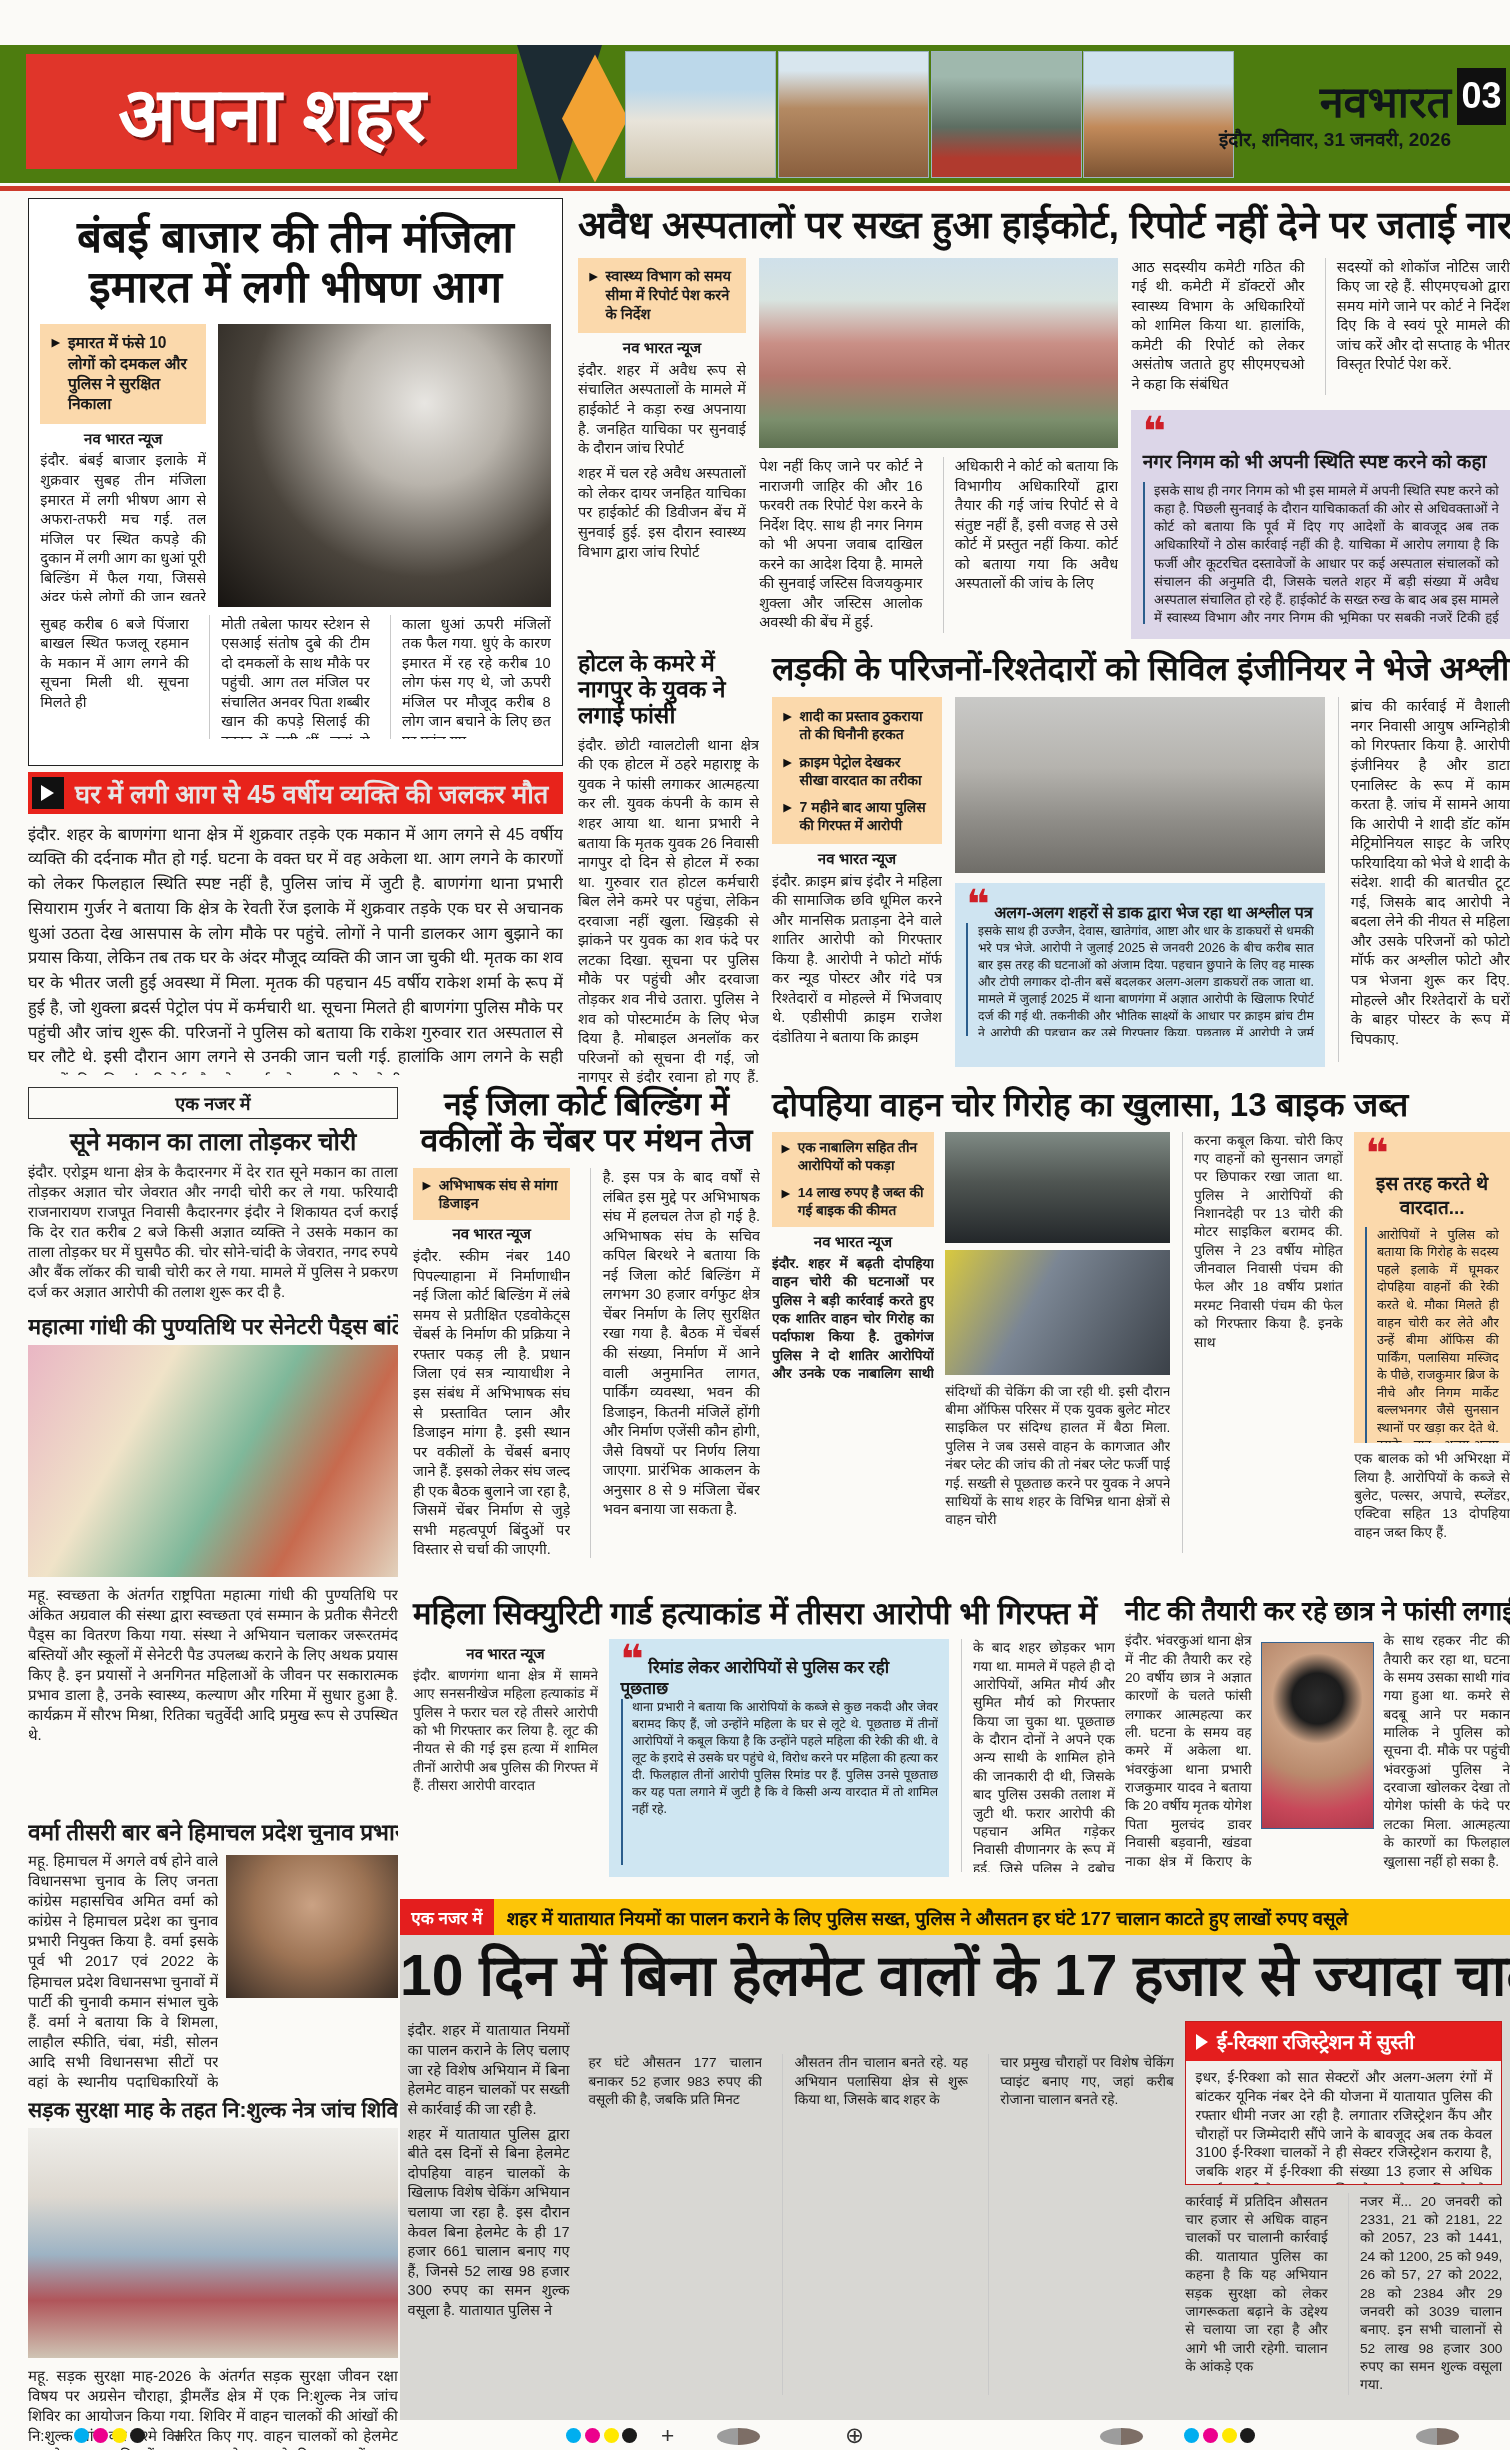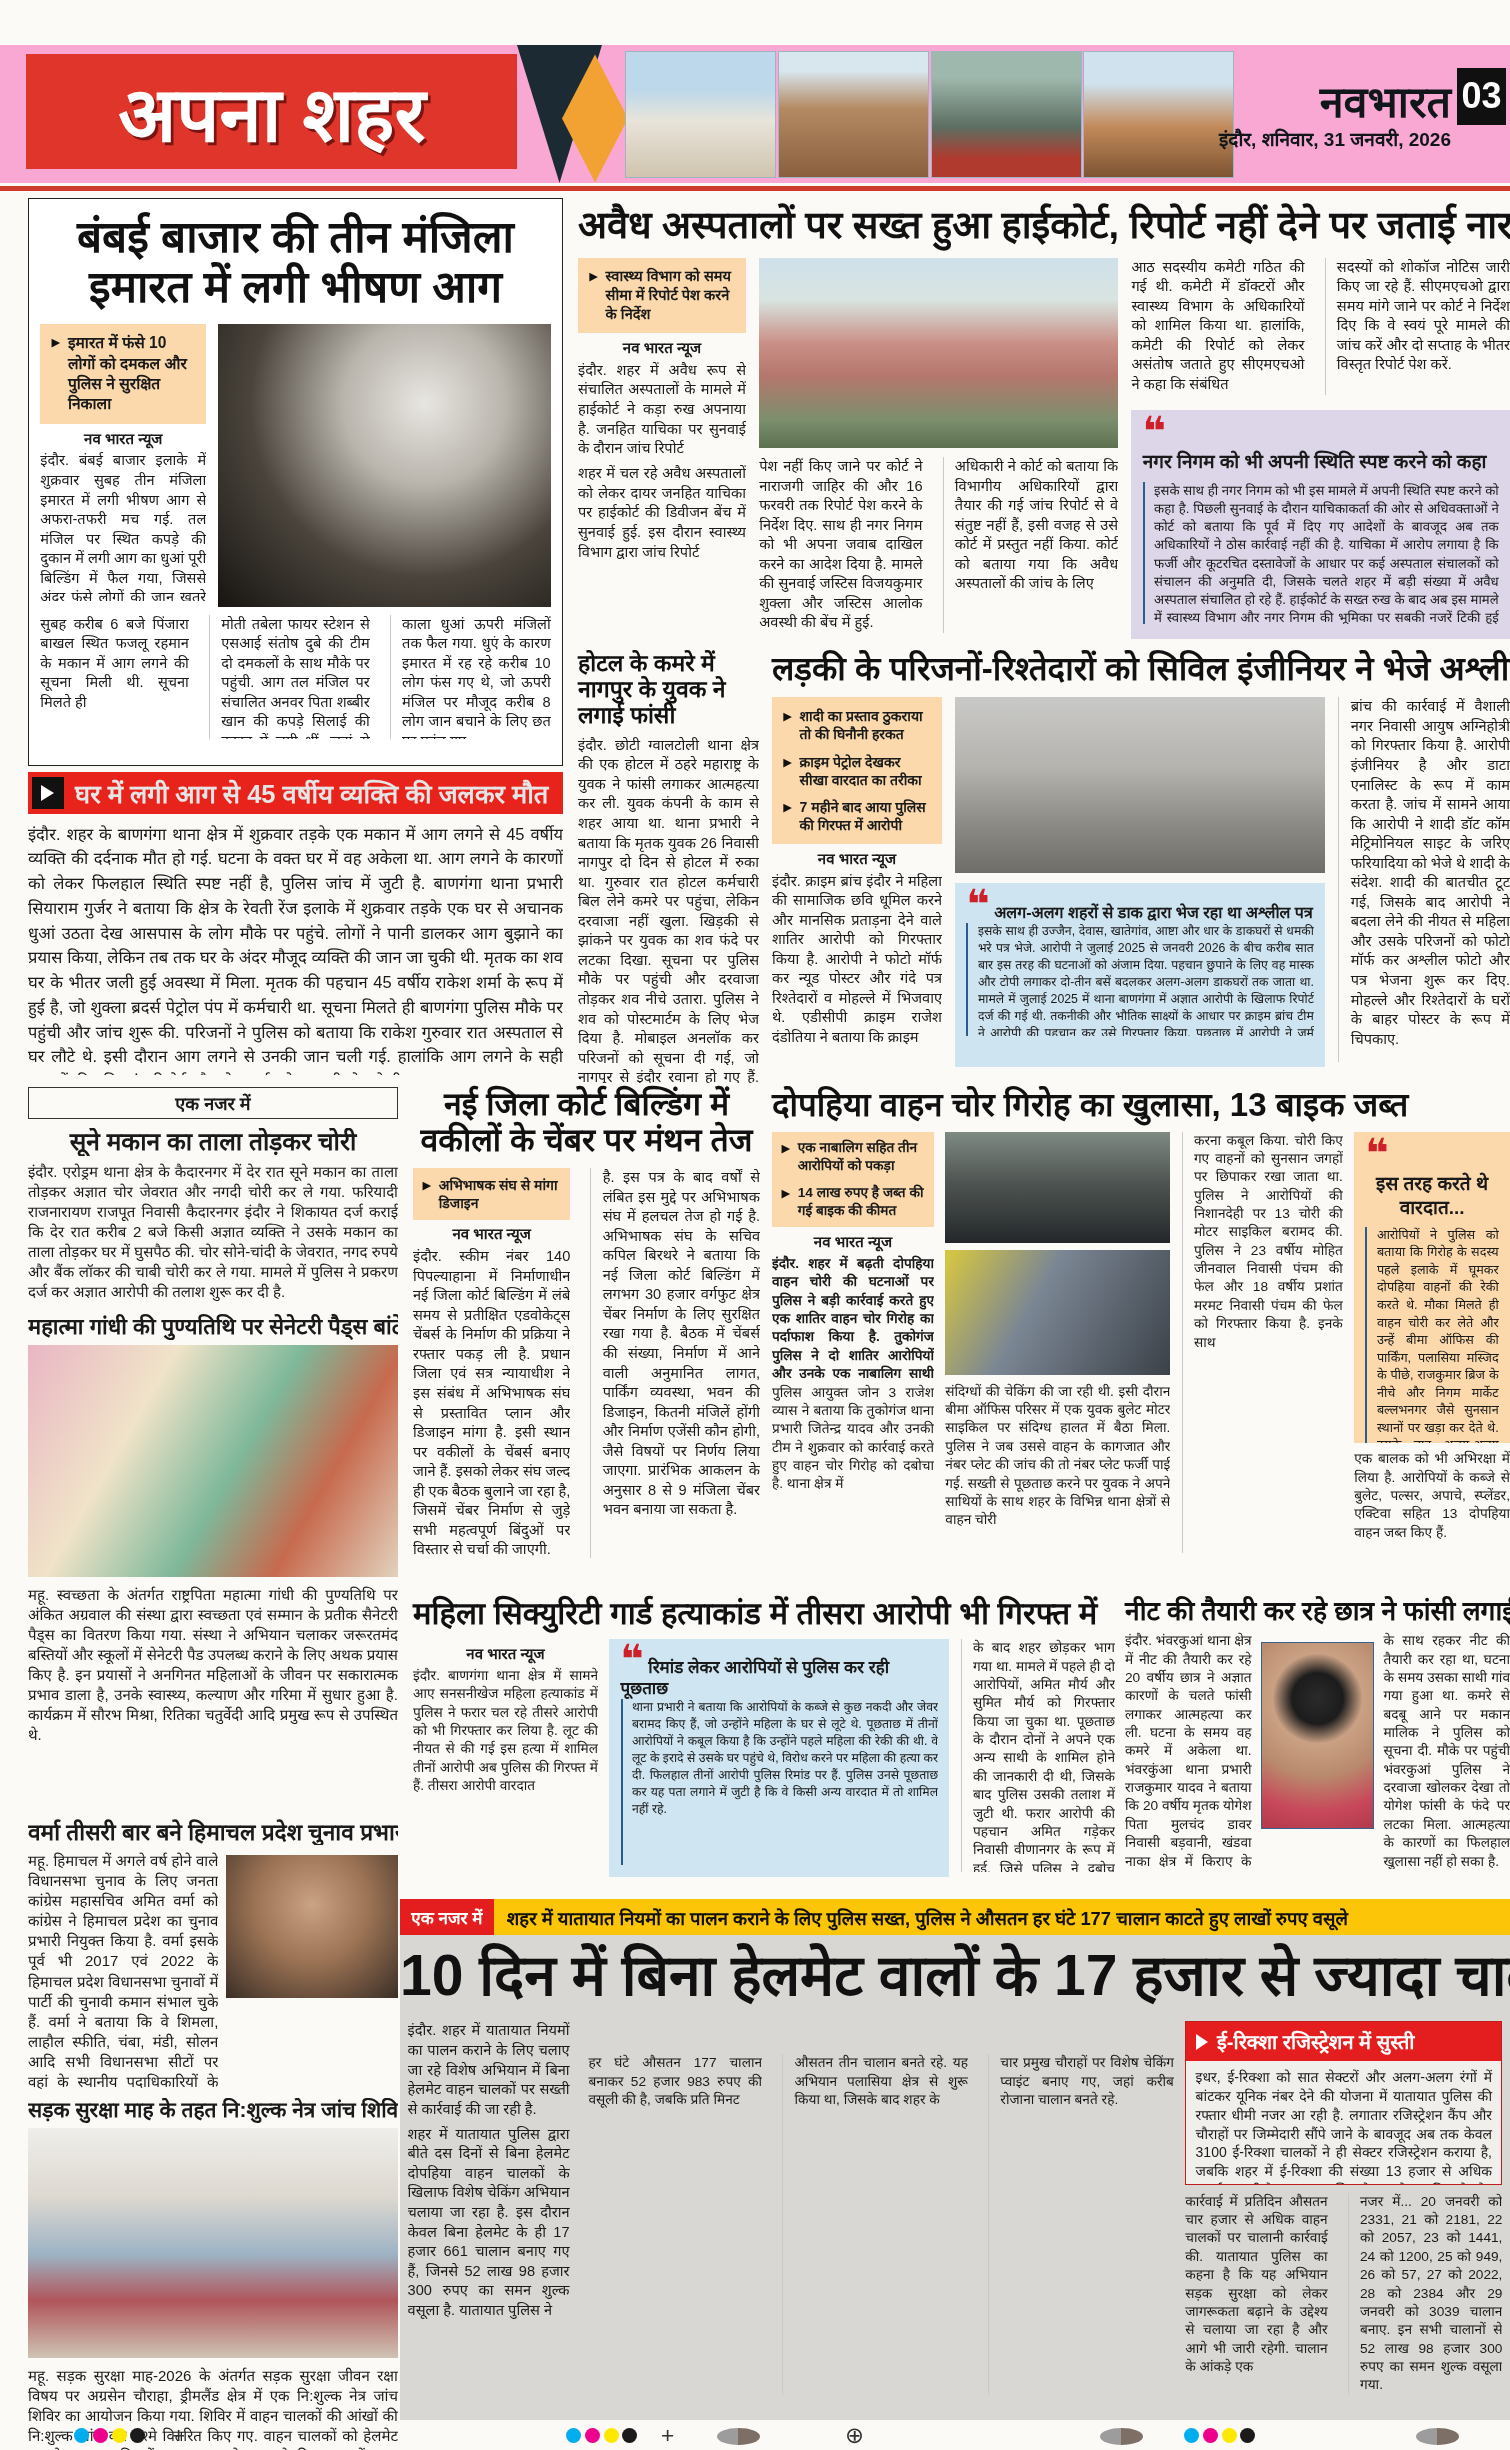--- a/index.html
+++ b/index.html
@@ -4,21 +4,21 @@
 <style>
   html,body{margin:0;padding:0;}
   body{width:1510px;height:2450px;position:relative;background:#fbfaf7;
        font-family:"Liberation Sans","DejaVu Sans",sans-serif;color:#1a1a1a;}
   .b{position:absolute;}
   .p{font-size:14.6px;line-height:1.34;text-align:justify;overflow:hidden;margin:0 0 5.7px 0;}
   .bold{font-weight:bold;}
   .byline{font-weight:bold;text-align:center;font-size:15px;margin:3.8px 0;}
   .clip{overflow:hidden;}
   
-  #masthead{left:0;top:45px;width:1510px;height:138px;background:#f9a8d4;overflow:hidden;}
+  #masthead{left:0;top:45px;width:1510px;height:138px;background:#4d7c0f;overflow:hidden;}
   .logo-box{position:absolute;left:26.4px;top:9.4px;width:491px;height:115px;background:#e0352a;
             display:flex;align-items:center;justify-content:center;}
   .logo-box span{color:#fff;font-size:76px;font-weight:bold;text-shadow:2.8px 2.8px 0 #7a1410;}
   .tri-black{position:absolute;left:517px;top:0;width:85px;height:138px;background:#1c2b33;
              clip-path:polygon(0 0,100% 0,50% 100%);}
   .tri-orange{position:absolute;left:562px;top:9.4px;width:66px;height:128px;background:#f2a233;
               clip-path:polygon(50% 0,100% 50%,50% 100%,0 50%);}
   .mast-photo{position:absolute;top:5.7px;width:149px;height:125px;border:0.9px solid #9db4c2;}
   .mp1{left:625px;background:linear-gradient(180deg,#bcd8ea 30%,#e8e4da 55%,#cfc4ae 100%);}
   .mp2{left:778px;background:linear-gradient(180deg,#d8e6ee 15%,#b48a63 45%,#8a5f3e 100%);}
@@ -279,21 +279,20 @@
           <span class="bullet-arrow">▶</span>
           <span class="bullet-text" style="font-size:13.7px;">एक नाबालिग सहित तीन आरोपियों को पकड़ा</span>
         </div>
         <div class="bullet-row" style="margin-bottom:0;">
           <span class="bullet-arrow">▶</span>
           <span class="bullet-text" style="font-size:13.7px;">14 लाख रुपए है जब्त की गई बाइक की कीमत</span>
         </div>
       </div>
       <div class="byline">नव भारत न्यूज</div>
       <p class="p bold clip" style="flex:none;height:123px;font-size:13.7px;">इंदौर. शहर में बढ़ती दोपहिया वाहन चोरी की घटनाओं पर पुलिस ने बड़ी कार्रवाई करते हुए एक शातिर वाहन चोर गिरोह का पर्दाफाश किया है. तुकोगंज पुलिस ने दो शातिर आरोपियों और उनके एक नाबालिग साथी को गिरफ्तार कर करीब 14 लाख रुपये की 13 चोरी की मोटर साइकिल जब्त की हैं.</p>
-      <p class="p clip" style="flex:1;font-size:13.7px;">पुलिस आयुक्त जोन 3 राजेश व्यास ने बताया कि तुकोगंज थाना प्रभारी जितेन्द्र यादव और उनकी टीम ने शुक्रवार को कार्रवाई करते हुए वाहन चोर गिरोह को दबोचा है. थाना क्षेत्र में</p>
     </div>
     <div style="width:225px;flex:none;display:flex;flex-direction:column;gap:7.6px;">
       <div class="photo bike-photo" style="height:111px;"></div>
       <div class="photo suspect-photo" style="height:125px;"></div>
       <p class="p clip" style="flex:1;font-size:13.7px;">संदिग्धों की चेकिंग की जा रही थी. इसी दौरान बीमा ऑफिस परिसर में एक युवक बुलेट मोटर साइकिल पर संदिग्ध हालत में बैठा मिला. पुलिस ने जब उससे वाहन के कागजात और नंबर प्लेट की जांच की तो नंबर प्लेट फर्जी पाई गई. सख्ती से पूछताछ करने पर युवक ने अपने साथियों के साथ शहर के विभिन्न थाना क्षेत्रों से वाहन चोरी</p>
     </div>
     <p class="p clip vr" style="width:149px;flex:none;font-size:13.7px;">करना कबूल किया. चोरी किए गए वाहनों को सुनसान जगहों पर छिपाकर रखा जाता था. पुलिस ने आरोपियों की निशानदेही पर 13 चोरी की मोटर साइकिल बरामद की. पुलिस ने 23 वर्षीय मोहित जीनवाल निवासी पंचम की फेल और 18 वर्षीय प्रशांत मरमट निवासी पंचम की फेल को गिरफ्तार किया है. इनके साथ</p>
     <div style="flex:1;display:flex;flex-direction:column;gap:7.6px;min-width:0;">
       <div class="quote-peach" style="height:311px;overflow:hidden;">
         <span class="qmark">❝</span>

